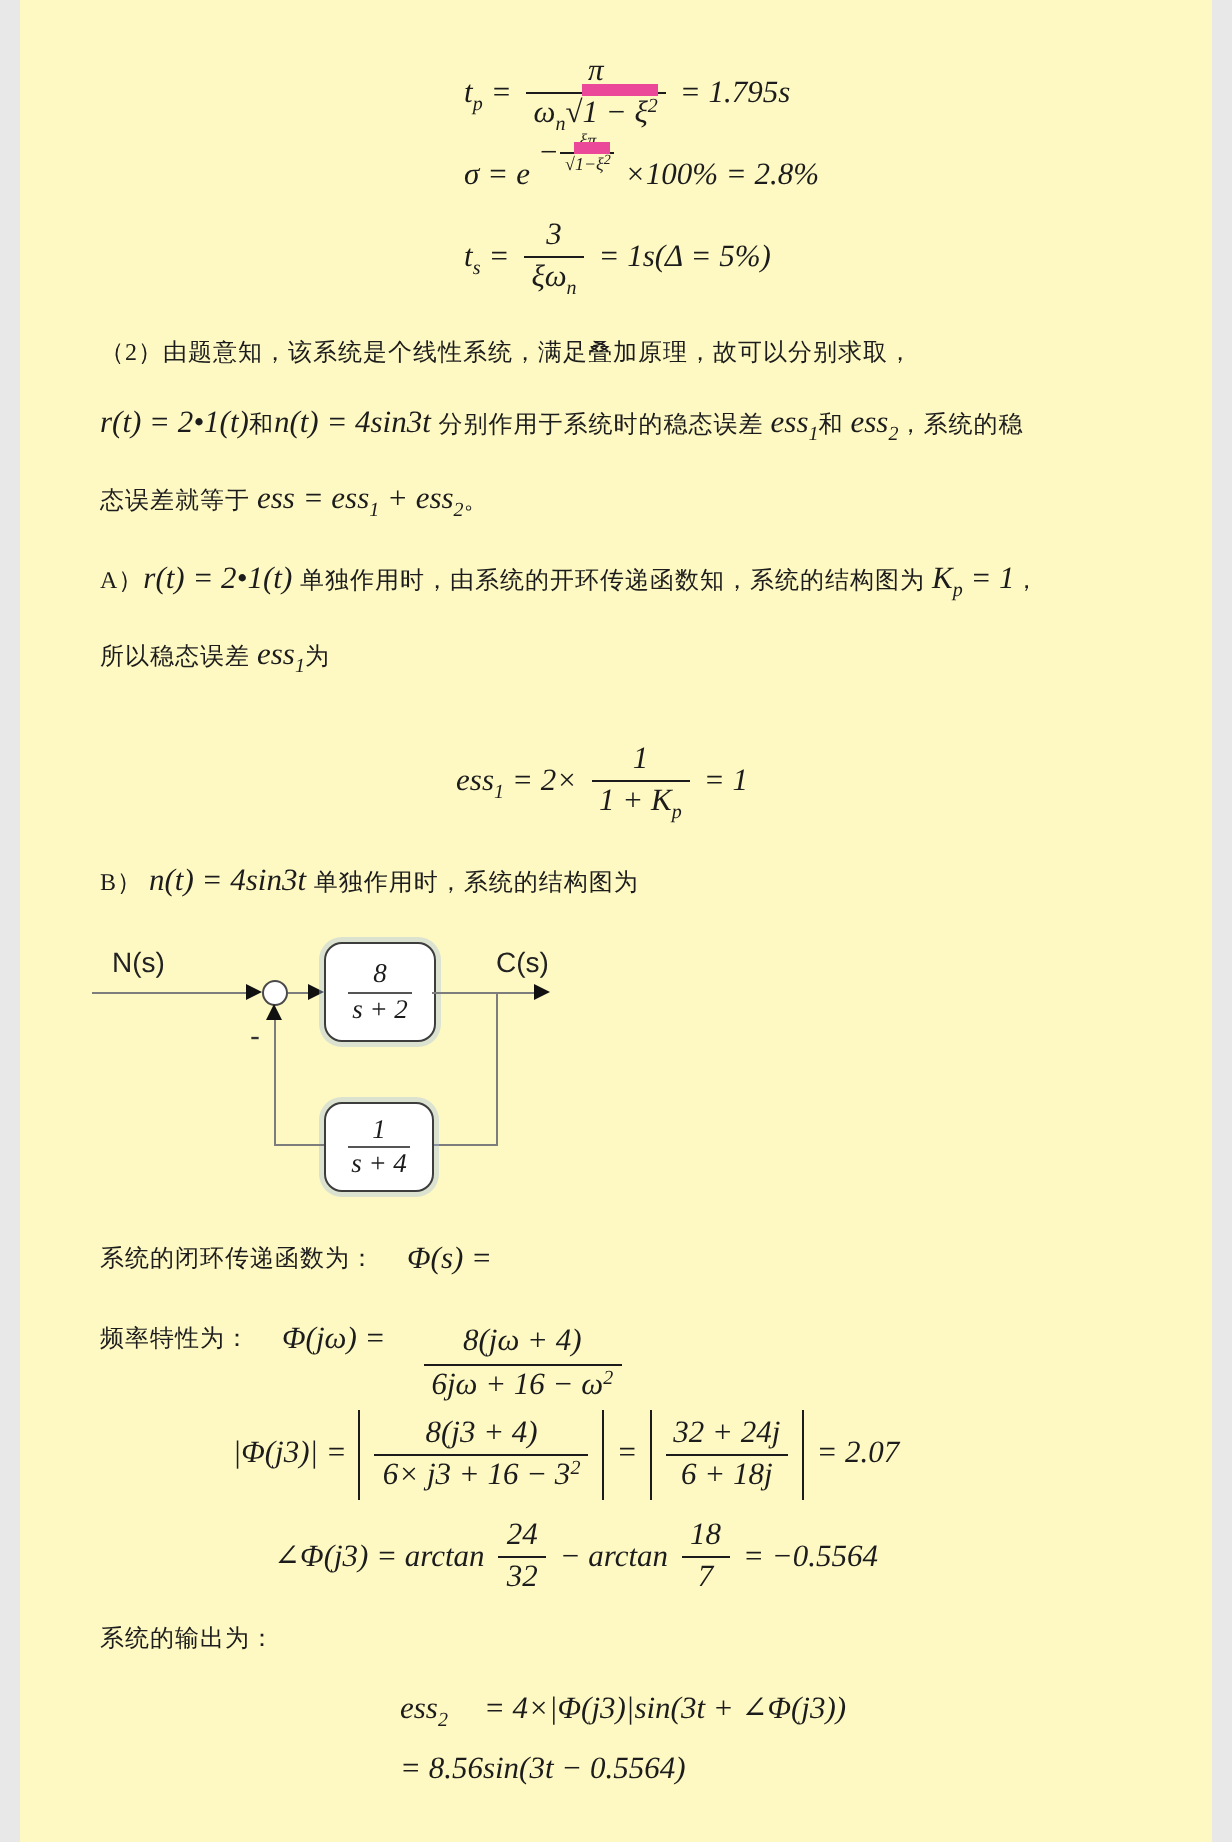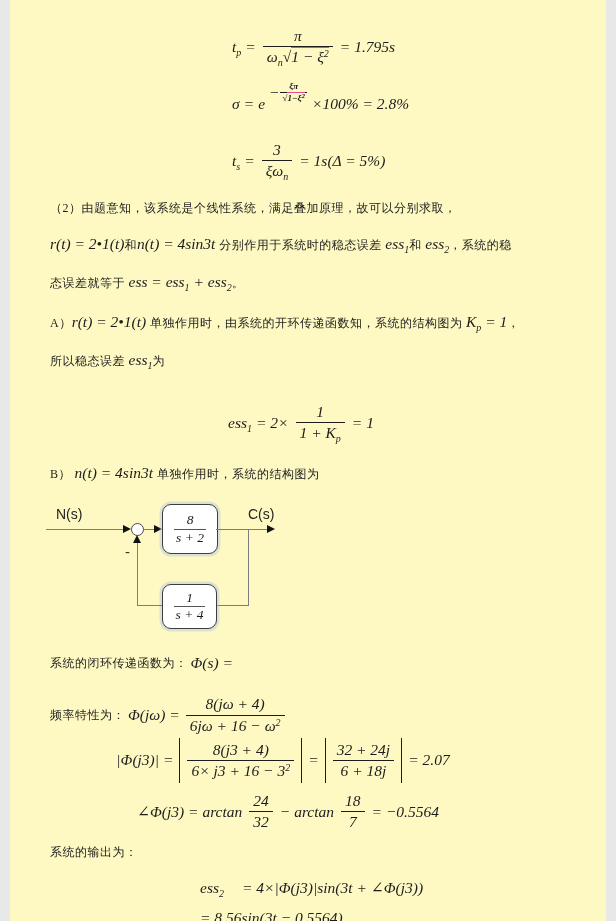--- a/index.html
+++ b/index.html
@@ -11,28 +11,28 @@
   .msub,.tok-sub{font-style:italic;font-size:10px;position:relative;top:4px;}
   .msup{font-style:italic;font-size:10px;position:relative;top:-5px;}
   .msup.tiny{font-size:7px;top:-3px;}
   .pline{display:block;line-height:36px;white-space:nowrap;}
   .para{margin:0;padding:0 0 0 40px;}
   
   .frac{display:inline-block;vertical-align:middle;text-align:center;margin:0 3px;}
   .frac .num{display:block;border-bottom:1px solid #1c1c1c;padding:0 4px;line-height:1.3;}
   .frac .den{display:block;padding:0 4px;line-height:1.3;}
   .rad{font-style:normal;}
-  .radbody{border-top:1px solid #ec4899;text-align:center;}
+  .radbody{border-top:6px solid #ec4899;text-align:center;}
   
   .top-math{padding:26px 0 0 222px;}
   .fline{display:flex;align-items:center;gap:4px;white-space:nowrap;margin-bottom:9px;font-size:16px;}
   .fcenter{display:flex;align-items:center;justify-content:center;gap:4px;white-space:nowrap;font-size:16px;}
-  .lrow{display:flex;align-items:center;gap:3px;white-space:nowrap;padding-left:40px;}
+  .lrow{display:flex;gap:16px;white-space:nowrap;padding-left:40px;}
   .expfrac{display:inline-flex;align-items:center;position:relative;top:-11px;font-size:9px;}
-  .expfrac .frac{margin:16px 1px;font-weight:bold;}
+  .expfrac .frac{margin:0 1px;}
   .expfrac .frac .num,.expfrac .frac .den{font-size:9px;line-height:1.2;padding:0 2px;}
   .absbar{display:inline-block;vertical-align:middle;border-left:1.3px solid #1c1c1c;border-right:1.3px solid #1c1c1c;padding:2px 4px;margin:0 2px;}
   
   .diag{position:relative;width:290px;height:140px;margin:10px 0 12px 36px;}
   .dlabel{position:absolute;font-family:"Liberation Sans","DejaVu Sans",sans-serif;font-size:14px;color:#222;}
   .dline{position:absolute;background:#7d7d7d;}
   .arr-r{position:absolute;width:0;height:0;border-top:4.5px solid transparent;border-bottom:4.5px solid transparent;border-left:8px solid #111;}
   .arr-up{position:absolute;width:0;height:0;border-left:4.5px solid transparent;border-right:4.5px solid transparent;border-bottom:8px solid #111;}
   .sum{position:absolute;width:13px;height:13px;border:1.5px solid #4a4a4a;border-radius:50%;background:#fff;box-sizing:border-box;}
   .blk{position:absolute;border:1.6px solid #3d3d3d;border-radius:9px;background:#fff;

